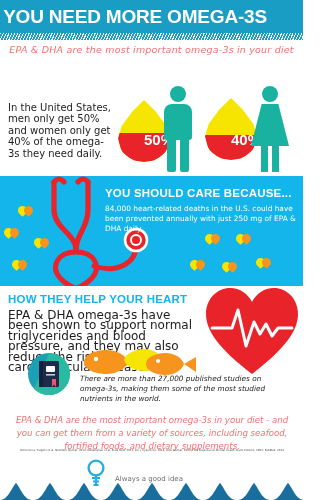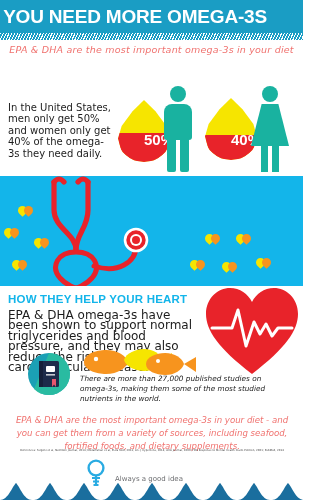--- a/index.html
+++ b/index.html
@@ -262,20 +262,22 @@
         <path d="M18 12 q5 -6 10 0"></path>
         <path d="M52 12 q-5 -6 -10 0"></path>
       </g>
       <path d="M40 82 C22 82 14 96 24 108 C31 116 40 118 40 118 C40 118 49 116 56 108 C66 96 58 82 40 82 Z" fill="none" stroke="#e8232a" stroke-width="5"></path>
       <path d="M58 96 C82 104 100 92 100 76" fill="none" stroke="#e8232a" stroke-width="5" stroke-linecap="round"></path>
       <circle cx="100" cy="70" r="11" fill="#e8232a" stroke="#ffffff" stroke-width="2.6"></circle>
       <circle cx="100" cy="70" r="6" fill="#ffffff"></circle>
       <circle cx="100" cy="70" r="4" fill="#e8232a"></circle>
     </svg>
 
+    <div class="sec2-title">YOU SHOULD CARE BECAUSE...</div>
+    <div class="sec2-body">84,000 heart-related deaths in the U.S. could have been prevented annually with just 250 mg of EPA &amp; DHA daily.</div>
   </div>
 
   <div class="sec3">
     <div class="sec3-title">HOW THEY HELP YOUR HEART</div>
     <div class="sec3-body">EPA &amp; DHA omega-3s have been shown to support normal triglycerides and blood pressure, and they may also reduce the risk of cardiovascular disease.</div>
 
     <svg class="ekg-heart" viewBox="0 0 96 92">
       <path d="M48 90 C14 64 2 46 2 30 C2 14 14 4 26 4 C36 4 44 10 48 18 C52 10 60 4 70 4 C82 4 94 14 94 30 C94 46 82 64 48 90 Z" fill="#e8232a"></path>
       <path d="M8 44 L28 44 L34 26 L42 62 L50 38 L56 50 L62 40 L68 52 L74 44 L88 44" fill="none" stroke="#ffffff" stroke-width="3" stroke-linejoin="round" stroke-linecap="round"></path>
     </svg>

